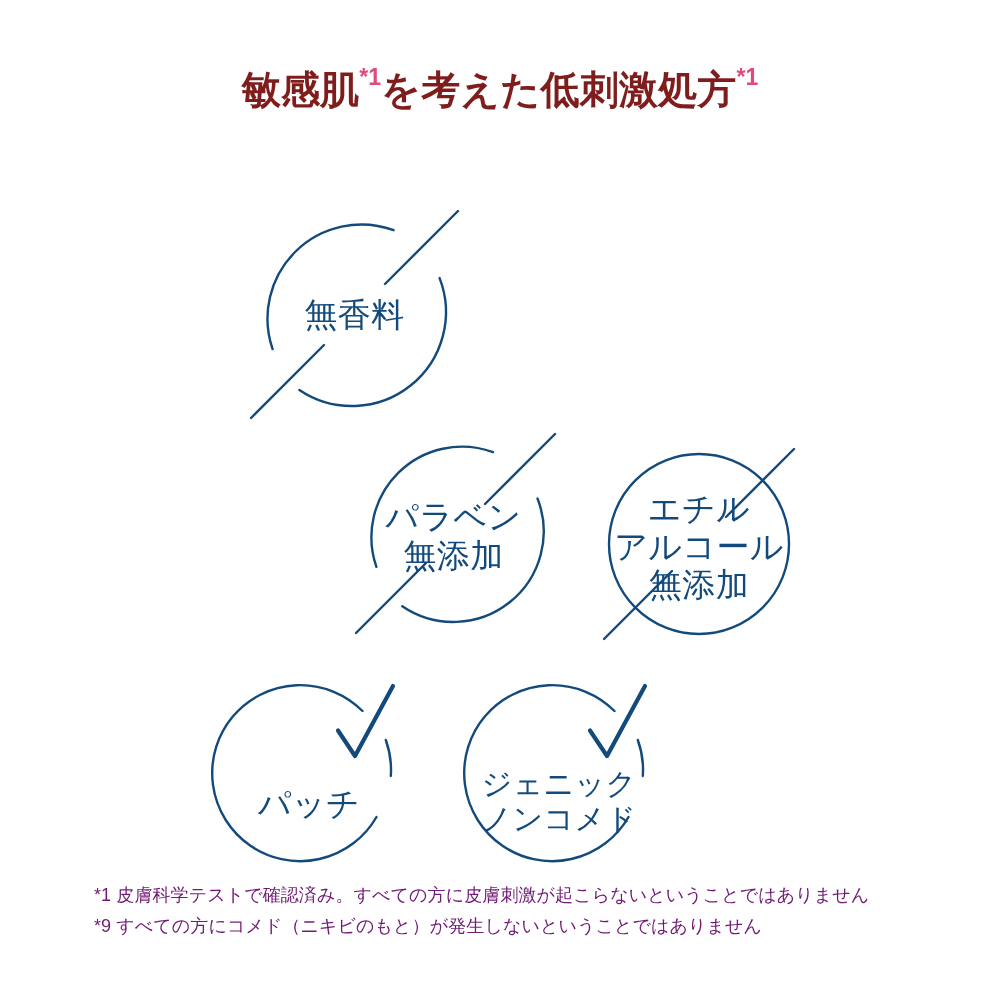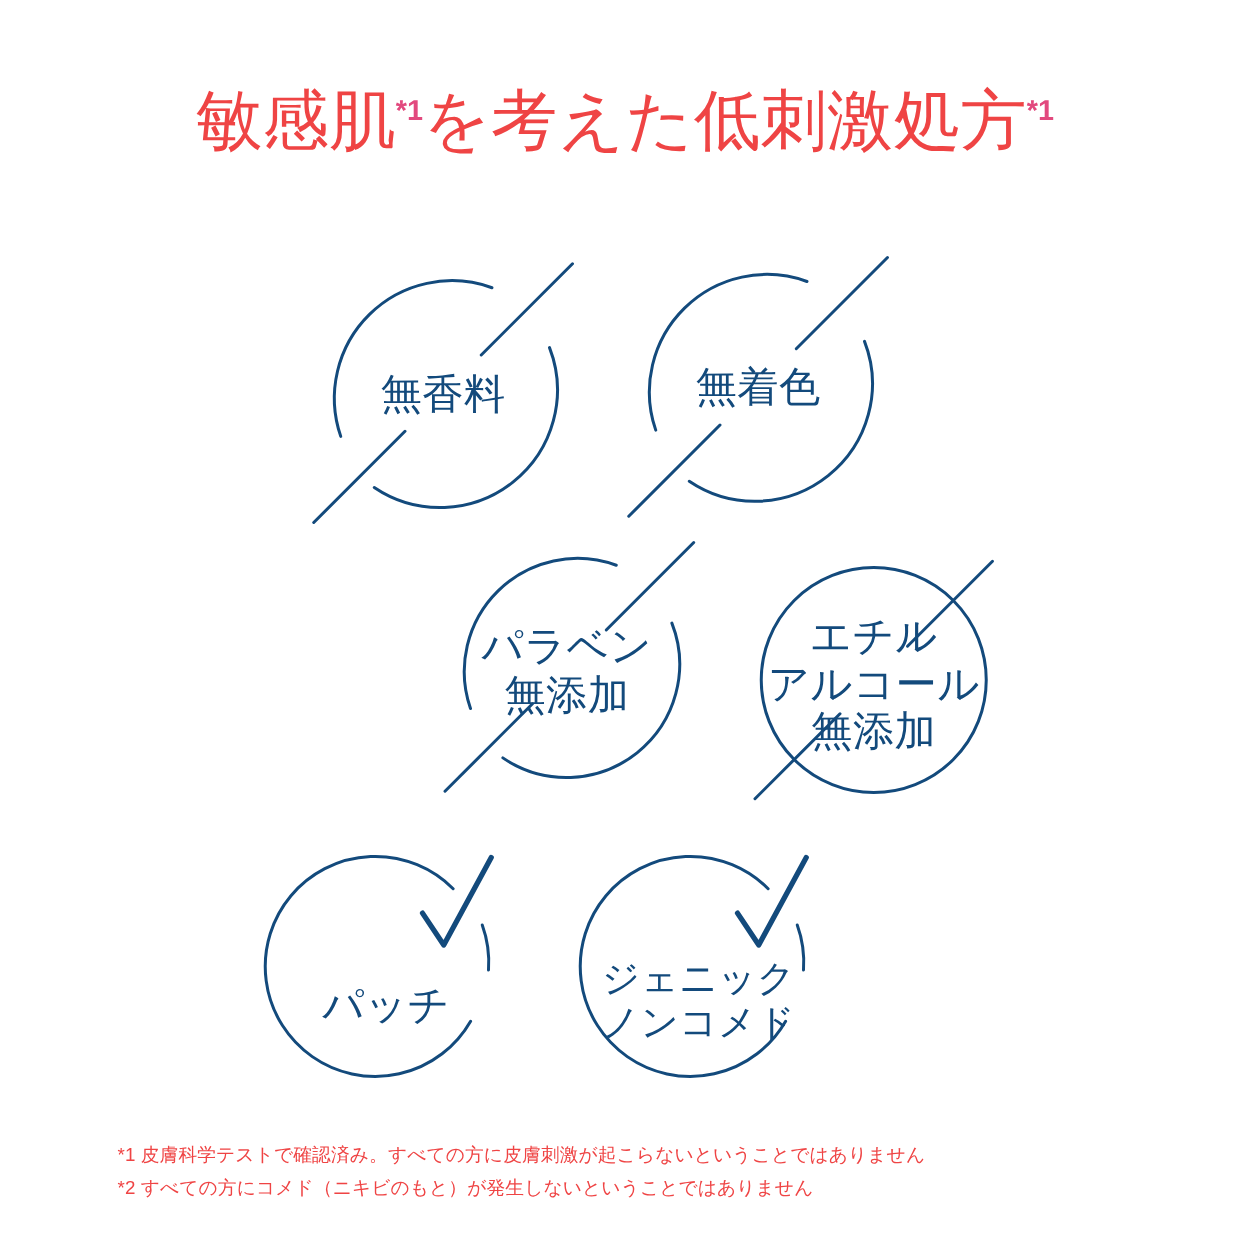--- a/index.html
+++ b/index.html
@@ -27,23 +27,23 @@
   .title-wrap {
     position: absolute;
     left: 0;
     top: 70px;
     width: 1000px;
     text-align: center;
     line-height: 1;
   }
   .title-text {
     display: inline-block;
-    color: #ef4444;
-    font-size: 53px;
-    font-weight: normal;
+    color: #7f1d1d;
+    font-size: 39px;
+    font-weight: bold;
     letter-spacing: 0.005em;
     white-space: nowrap;
     vertical-align: baseline;
   }
   .title-sup {
     display: inline-block;
     color: #E2497E;
     font-size: 23px;
     font-weight: bold;
     vertical-align: super;
@@ -101,24 +101,24 @@
   
   .badge.b-paraben  .badge-label { transform: translate(-2px, 2px); }
   .badge.b-ethanol  .badge-label { transform: translate(0px, 3px); }
   .badge.b-patch    .badge-label { transform: translate(6px, 22px); }
   .badge.b-comedo   .badge-label { transform: translate(4px, 20px); }
 
   
   .footnotes {
     position: absolute;
     left: 94px;
-    top: 912px;
+    top: 880px;
     width: 840px;
-    color: #ef4444;
-    font-size: 15px;
+    color: #701a75;
+    font-size: 18px;
     line-height: 1.72;
     letter-spacing: 0.005em;
     white-space: nowrap;
   }
   .footnotes .fn {
     display: block;
   }
 </style>
 </head>
 <body>
@@ -140,33 +140,20 @@
                  A 94 94 0 0 0 29.6 145.1" fill="none" stroke="#134A7C" stroke-width="2.4" stroke-linecap="round"></path>
 
         <line x1="142" y1="80" x2="215" y2="7" stroke="#134A7C" stroke-width="2.4" stroke-linecap="round"></line>
         <line x1="81" y1="141" x2="8" y2="214" stroke="#134A7C" stroke-width="2.4" stroke-linecap="round"></line>
       </svg>
       <div class="badge-label">
         <span class="line">無香料</span>
       </div>
     </div>
 
-    <div class="badge b-color" style="left:495px; top:199px; width:223px; height:223px;">
-      <svg width="223" height="223" viewBox="0 0 223 223">
-        <path d="M 196.6 74.1
-                 A 94 94 0 0 1 56.4 186.0" fill="none" stroke="#134A7C" stroke-width="2.4" stroke-linecap="round"></path>
-        <path d="M 150.6 26.2
-                 A 94 94 0 0 0 29.6 145.1" fill="none" stroke="#134A7C" stroke-width="2.4" stroke-linecap="round"></path>
-        <line x1="142" y1="80" x2="215" y2="7" stroke="#134A7C" stroke-width="2.4" stroke-linecap="round"></line>
-        <line x1="81" y1="141" x2="8" y2="214" stroke="#134A7C" stroke-width="2.4" stroke-linecap="round"></line>
-      </svg>
-      <div class="badge-label">
-        <span class="line">無着色</span>
-      </div>
-    </div>
 
     <div class="badge b-paraben" style="left:348px; top:427px; width:215px; height:215px;">
       <svg width="215" height="215" viewBox="0 0 215 215">
         <path d="M 189.5 71.5
                  A 90.5 90.5 0 0 1 54.3 179.3" fill="none" stroke="#134A7C" stroke-width="2.4" stroke-linecap="round"></path>
         <path d="M 145.0 25.2
                  A 90.5 90.5 0 0 0 28.4 139.8" fill="none" stroke="#134A7C" stroke-width="2.4" stroke-linecap="round"></path>
         <line x1="137" y1="77" x2="207" y2="7" stroke="#134A7C" stroke-width="2.4" stroke-linecap="round"></line>
         <line x1="78" y1="136" x2="8" y2="206" stroke="#134A7C" stroke-width="2.4" stroke-linecap="round"></line>
       </svg>
@@ -217,16 +204,16 @@
       <div class="badge-label" style="font-size:30px;">
         <span class="line">ジェニック</span>
         <span class="line">ノンコメド</span>
       </div>
     </div>
 
   </div>
 
   <div class="footnotes">
     <span class="fn">*1 皮膚科学テストで確認済み。すべての方に皮膚刺激が起こらないということではありません</span>
-    <span class="fn">*2 すべての方にコメド（ニキビのもと）が発生しないということではありません</span>
+    <span class="fn">*9 すべての方にコメド（ニキビのもと）が発生しないということではありません</span>
   </div>
 
 </div>
 
 </body></html>

